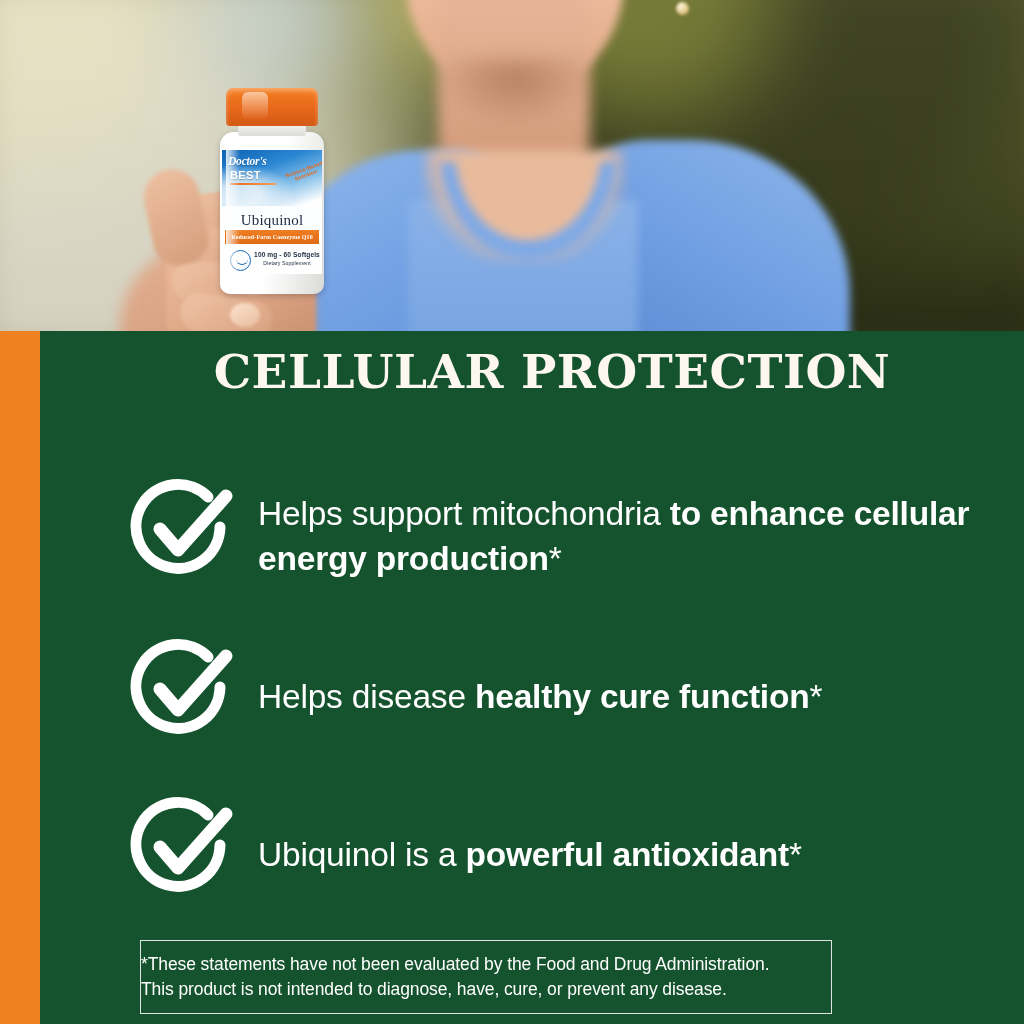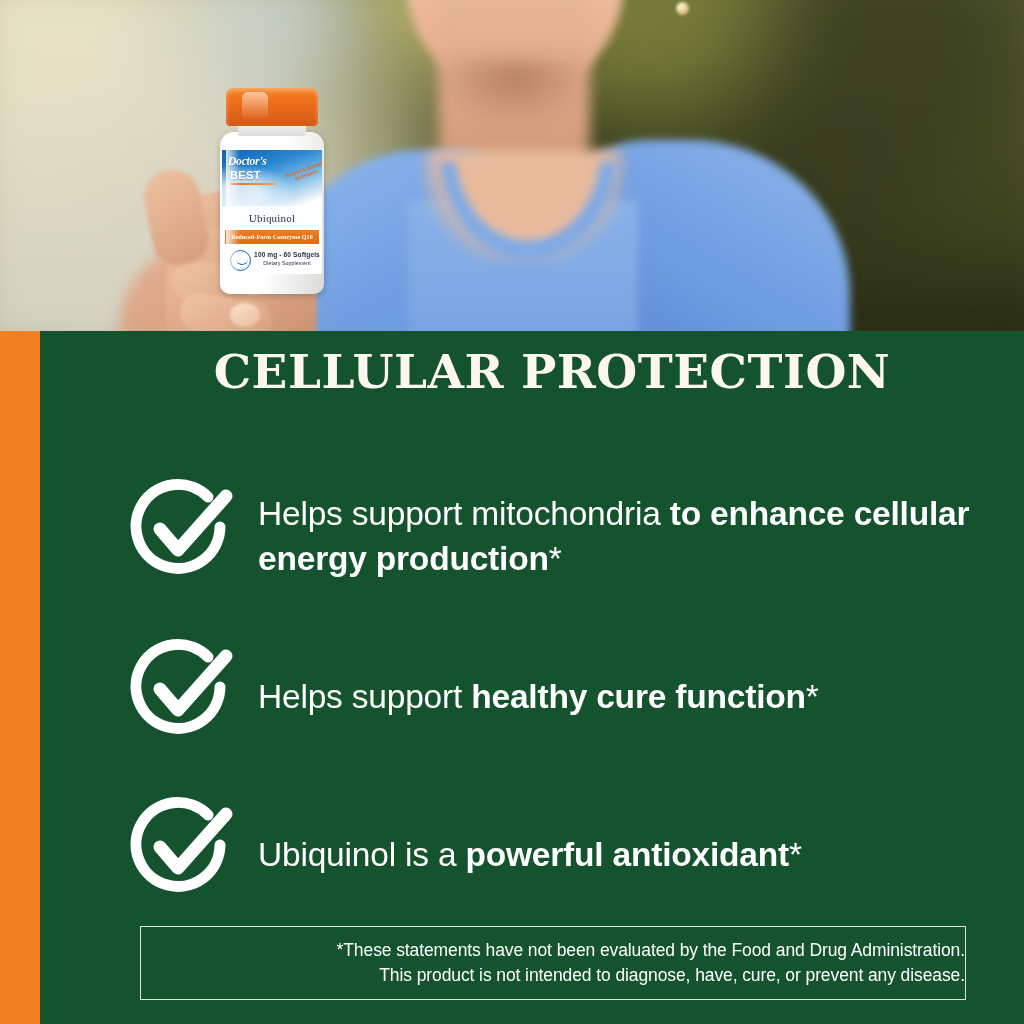--- a/index.html
+++ b/index.html
@@ -213,21 +213,21 @@
     background:linear-gradient(90deg,#e8671a,#f5a05a);
   }
   .sci{
     position:absolute; left:62px; top:16px; width:42px;
     color:#e8671a; font-size:5.2px; font-weight:bold; line-height:6px;
     text-align:center; transform:rotate(-20deg); letter-spacing:.2px;
   }
   .prod-name{
     position:absolute; left:0; top:62px; width:100px; text-align:center;
     color:#1c2b40; font-family:"Liberation Serif", serif;
-    font-size:11px; letter-spacing:.2px;
+    font-size:15px; letter-spacing:.2px;
   }
   .orange-bar{
     position:absolute; left:3px; top:80px; width:94px; height:14px;
     background:linear-gradient(180deg,#ef7e22,#e06a16);
     display:flex; align-items:center; justify-content:center;
   }
   .orange-bar span{
     color:#ffffff; font-family:"Liberation Serif", serif;
     font-size:6px; font-weight:bold; letter-spacing:.1px; white-space:nowrap;
   }
@@ -290,24 +290,24 @@
     line-height:45px;
     letter-spacing:-.2px;
     font-weight:400;
     padding-top:18px;
     max-width:760px;
   }
   .bullet-text b{ font-weight:bold; }
   .bullet-text .star{ font-weight:400; }
 
   .disclaimer{
-    position:absolute; left:100px; top:595px; width:826px; height:74px;
+    position:absolute; left:100px; top:609px; width:692px; height:74px;
     border:1px solid rgba(255,255,255,.85);
     display:flex; flex-direction:column;
-    align-items:flex-end; justify-content:center;
+    align-items:flex-start; justify-content:center;
   }
   .disclaimer p{
     color:#FFFFFF;
     font-size:17.5px;
     line-height:25px;
     text-align:center;
     letter-spacing:-.1px;
   }
 </style>
 </head>
@@ -388,21 +388,21 @@
         <span>Helps support mitochondria </span><b>to enhance cellular energy production</b><span class="star">*</span>
       </div>
     </div>
 
     <div class="bullet b2">
       <svg class="check-icon" viewBox="0 0 112 112">
         <path d="M82 26 A42 42 0 1 0 94 56" fill="none" stroke="#FFFFFF" stroke-width="11" stroke-linecap="round"></path>
         <path d="M34 58 L52 79 L100 25" fill="none" stroke="#FFFFFF" stroke-width="13" stroke-linecap="round" stroke-linejoin="round"></path>
       </svg>
       <div class="bullet-text">
-        <span>Helps support </span><b>healthy cure function</b><span class="star">*</span>
+        <span>Helps disease </span><b>healthy cure function</b><span class="star">*</span>
       </div>
     </div>
 
     <div class="bullet b3">
       <svg class="check-icon" viewBox="0 0 112 112">
         <path d="M82 26 A42 42 0 1 0 94 56" fill="none" stroke="#FFFFFF" stroke-width="11" stroke-linecap="round"></path>
         <path d="M34 58 L52 79 L100 25" fill="none" stroke="#FFFFFF" stroke-width="13" stroke-linecap="round" stroke-linejoin="round"></path>
       </svg>
       <div class="bullet-text">
         <span>Ubiquinol is a </span><b>powerful antioxidant</b><span class="star">*</span>

